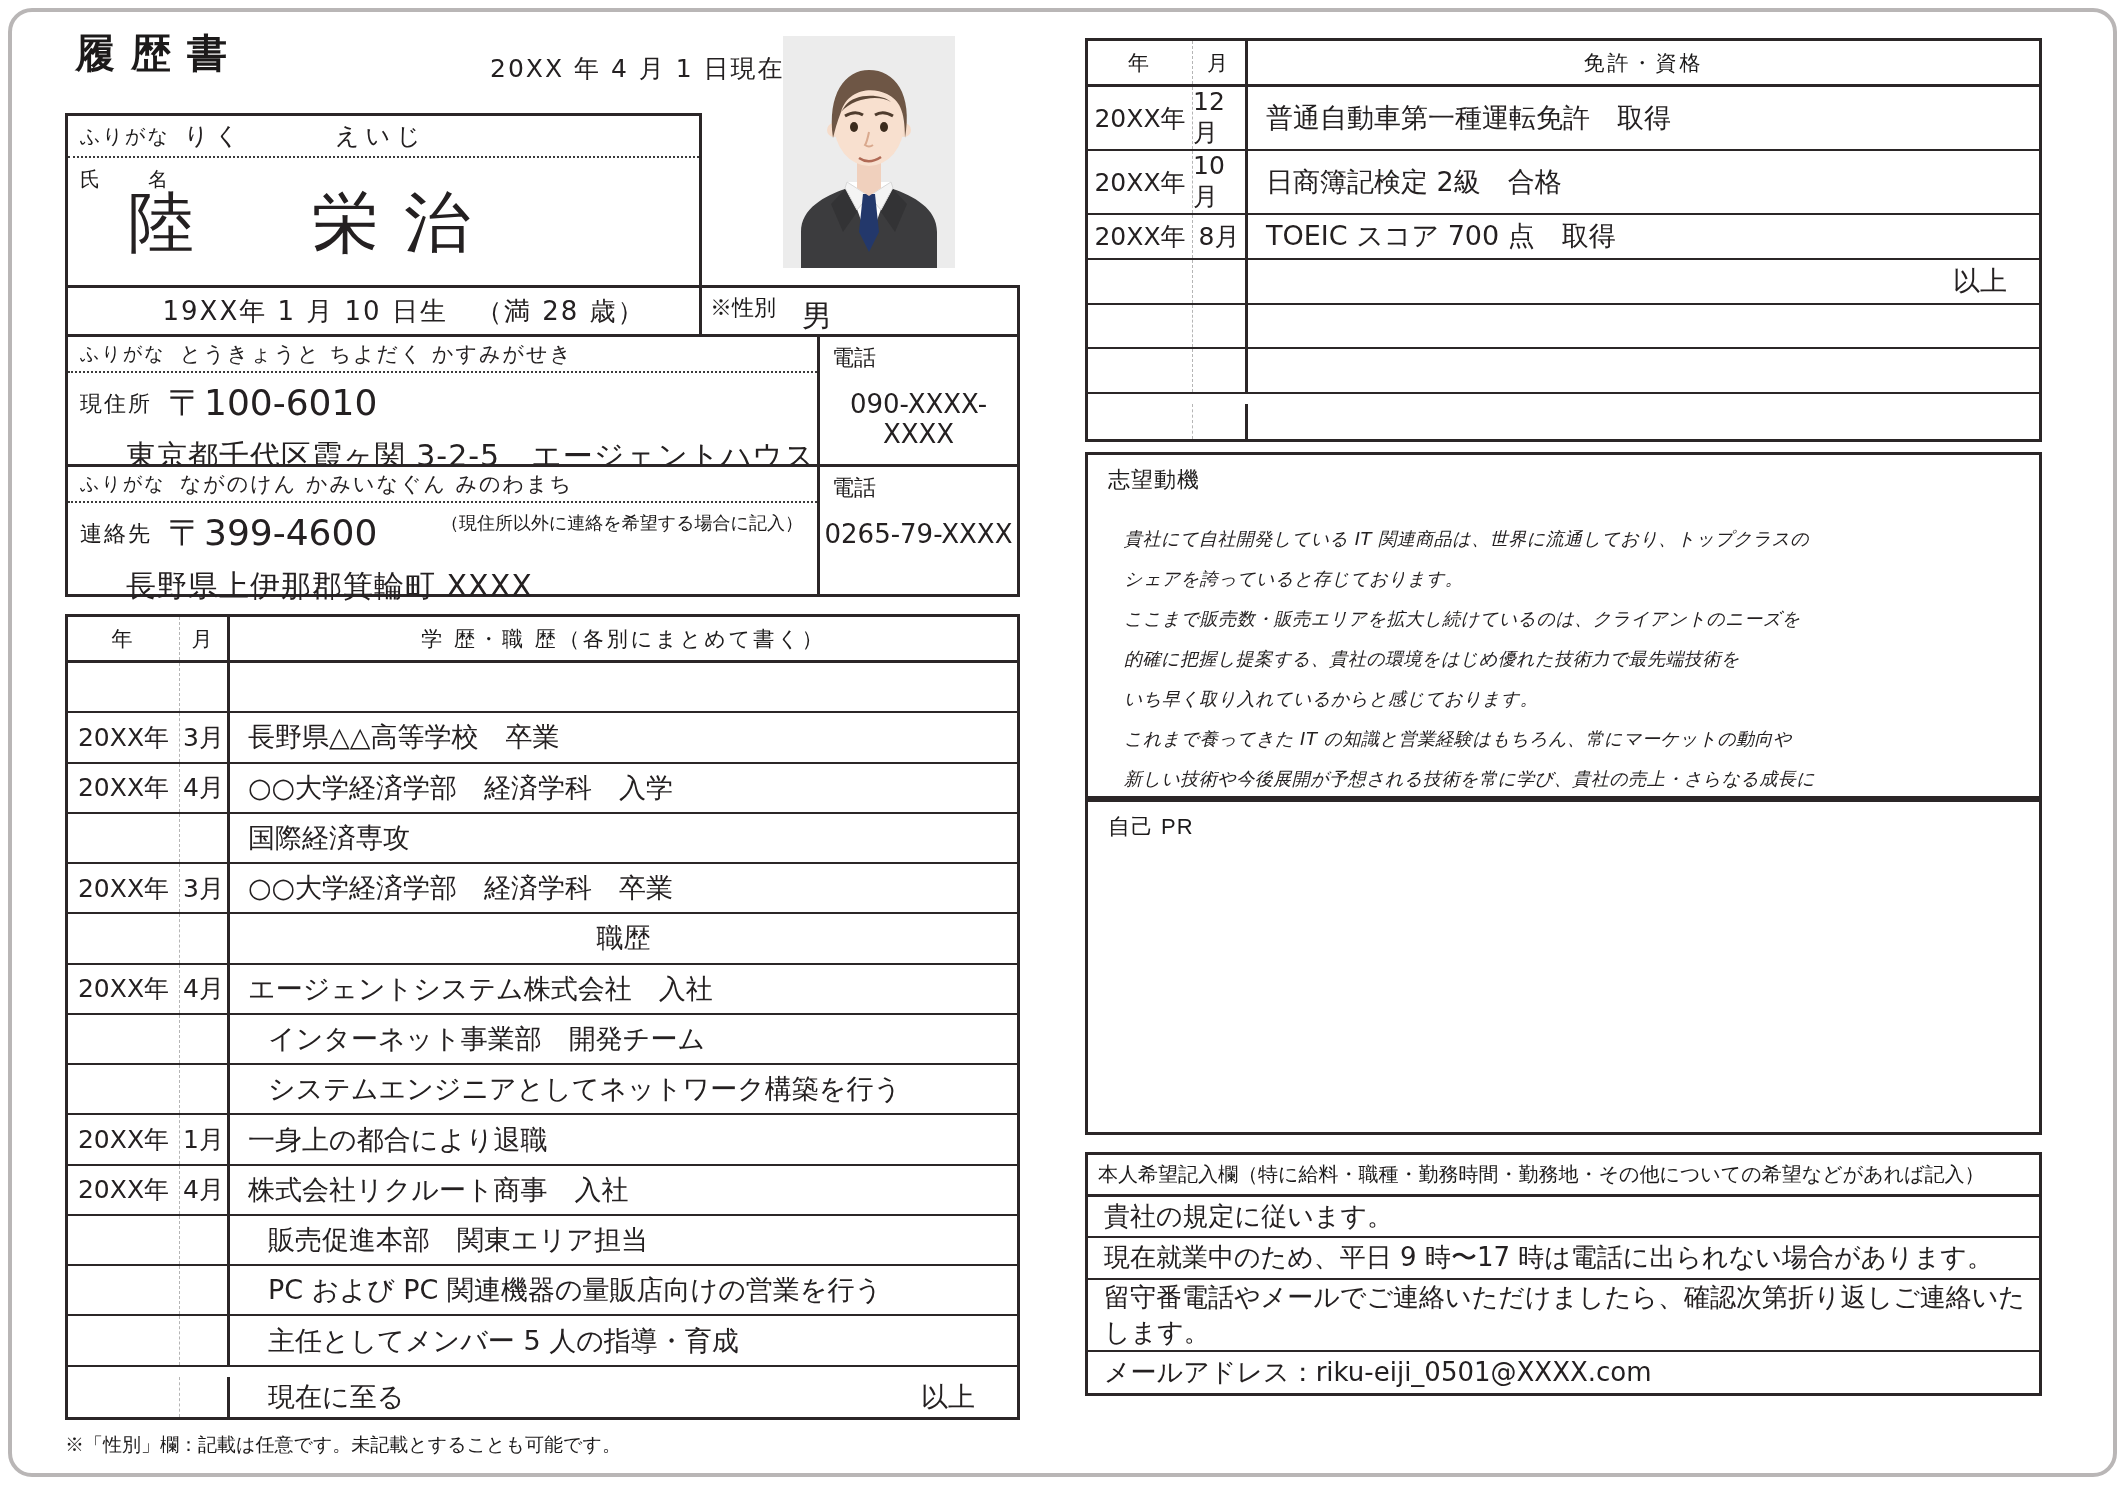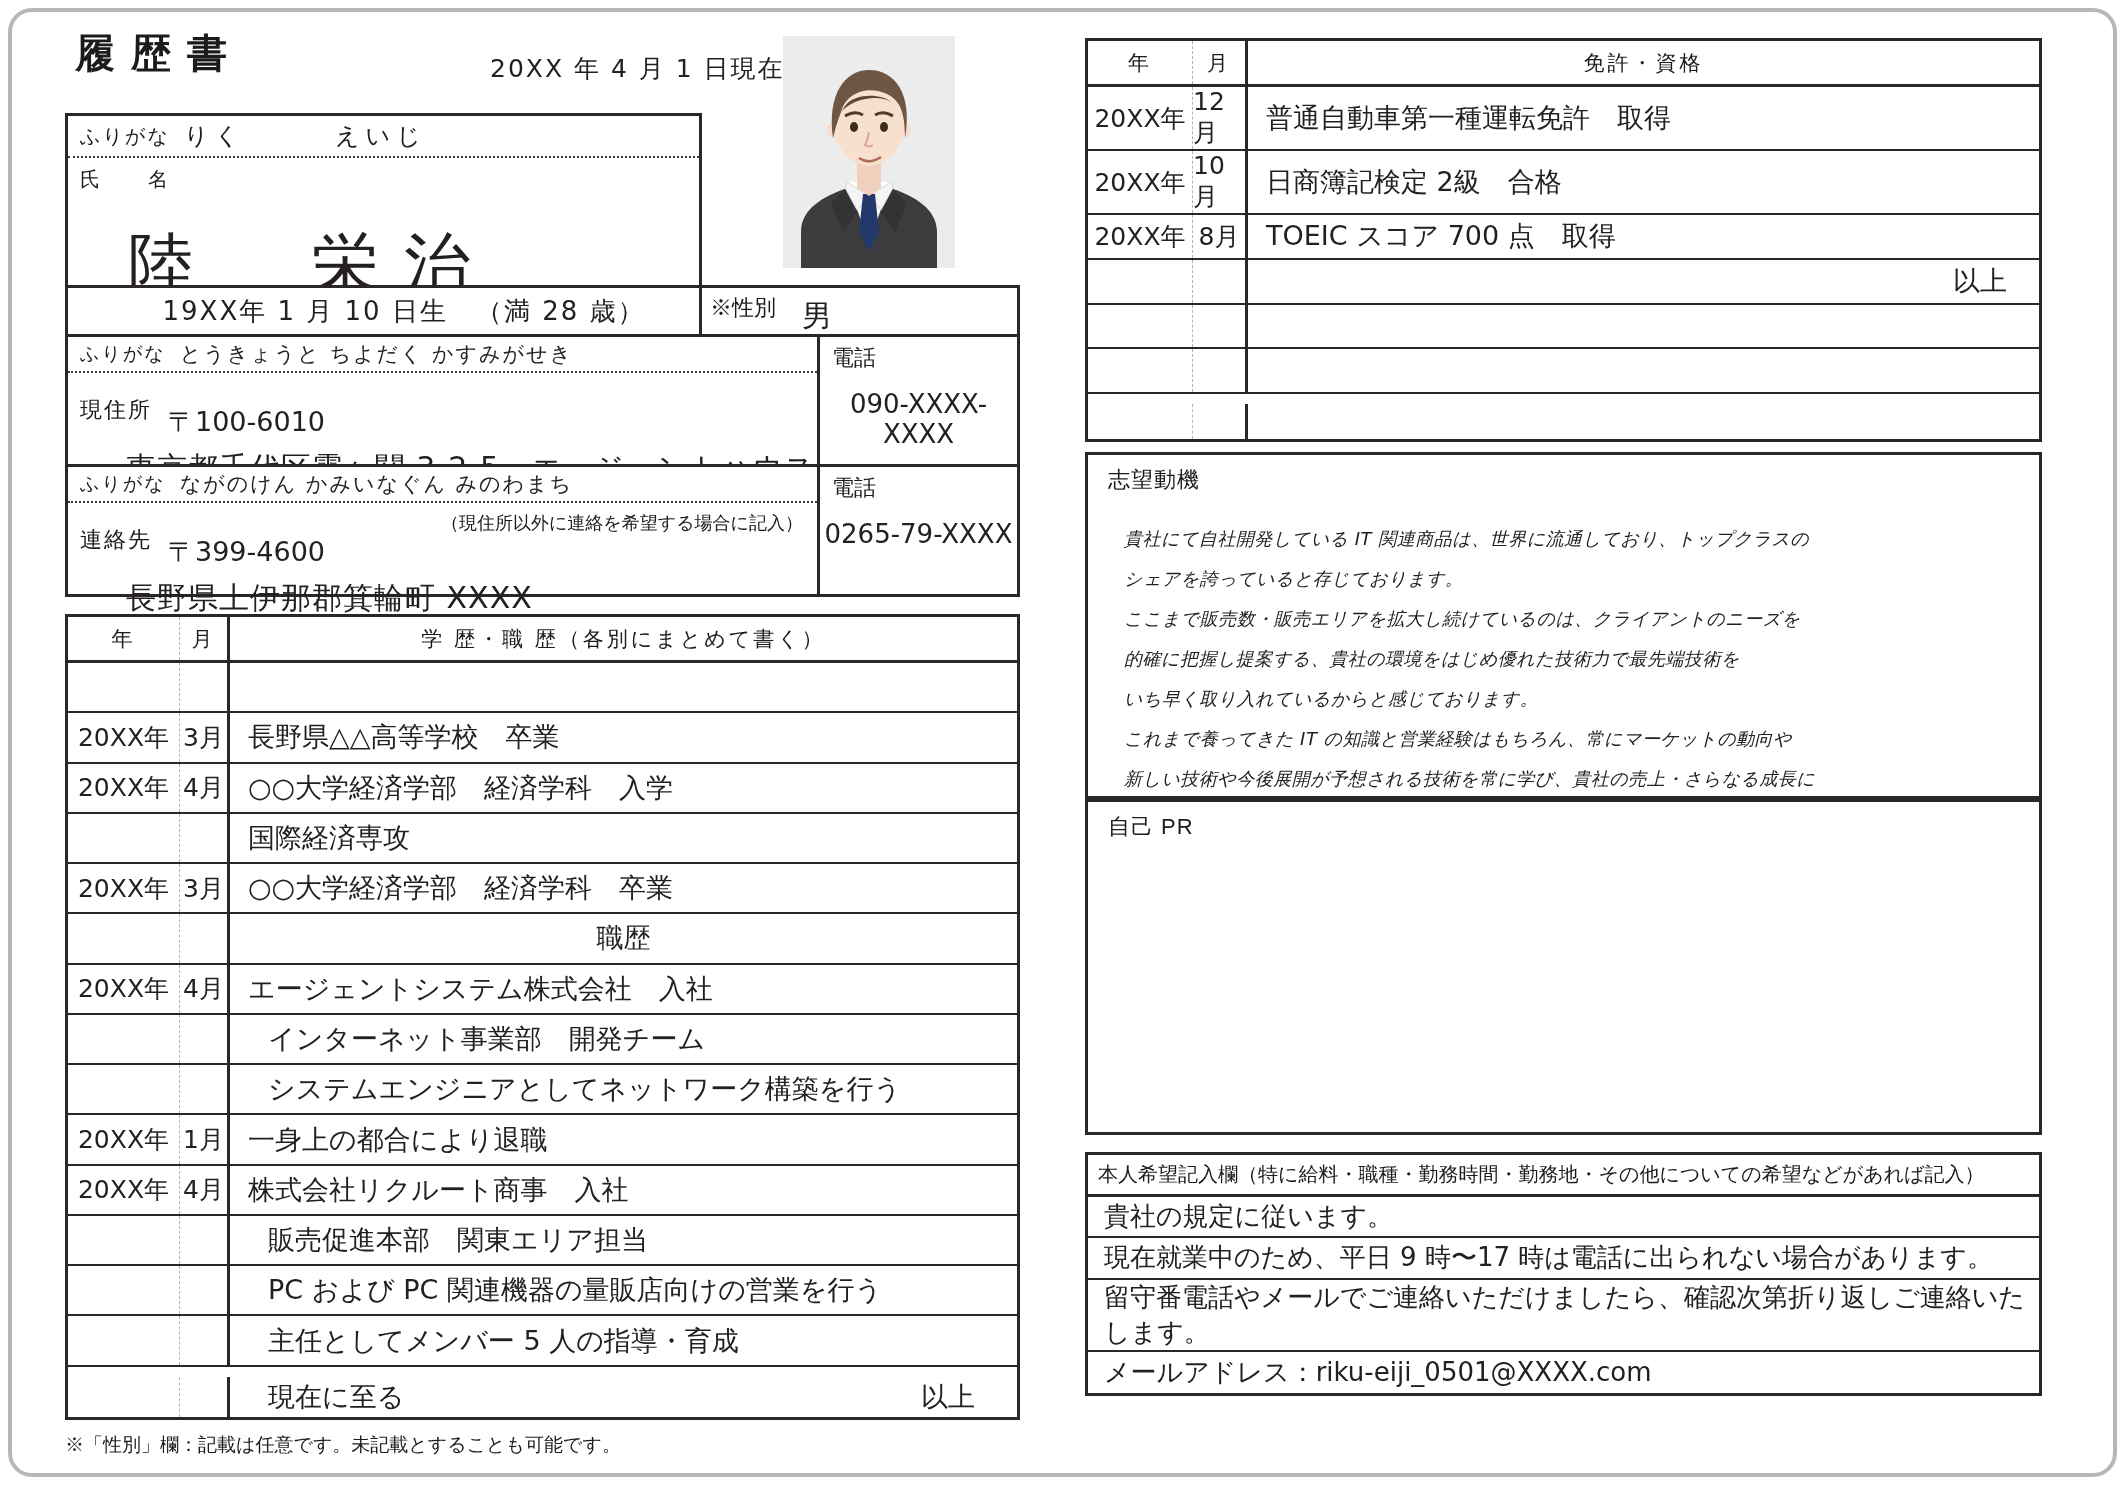--- a/index.html
+++ b/index.html
@@ -14,39 +14,39 @@
   .title{left:75px;top:26px;font-size:40px;font-weight:bold;letter-spacing:16px;}
   .date-note{left:490px;top:52px;font-size:25px;letter-spacing:2px;}
   .photo{left:783px;top:36px;width:172px;height:232px;}
 
   
   .name-box{left:65px;top:113px;width:637px;height:175px;}
   .furirow{display:flex;align-items:center;height:42px;border-bottom:2px dotted #3a3a3a;box-sizing:border-box;}
   .furirow .lbl{font-size:20px;padding:0 14px 0 12px;letter-spacing:2px;text-align:right;}
   .furirow .val{font-size:24px;letter-spacing:6px;}
   .shimei{position:absolute;left:12px;top:50px;font-size:20px;letter-spacing:14px;}
-  .big-name{position:absolute;left:60px;top:62px;font-size:66px;letter-spacing:26px;margin-top:41px;}
+  .big-name{position:absolute;left:60px;top:62px;font-size:66px;letter-spacing:26px;}
 
   
   .birth-row{left:65px;top:285px;width:678px;height:52px;display:flex;align-items:center;justify-content:center;}
   .birth-row .t{font-size:26px;letter-spacing:2px;}
   .gender-box{left:699px;top:285px;width:321px;height:52px;}
   .gender-box .lbl{position:absolute;left:8px;top:5px;font-size:22px;}
   .gender-box .val{position:absolute;left:100px;top:8px;font-size:30px;}
 
   
   .addr{display:flex;}
   .addr .main{flex:1;position:relative;}
   .addr .phone{width:200px;border-left:3px solid #2b2627;box-sizing:border-box;position:relative;}
   .addr .furirow{height:36px;}
   .addr .furirow .lbl{font-size:19px;}
   .addr .furirow .val{font-size:21px;letter-spacing:2px;}
   .addr .postal-line{display:flex;align-items:center;margin:6px 0 0 12px;}
   .addr .postal-line .lbl{font-size:22px;letter-spacing:2px;}
-  .addr .postal-line .val{font-size:27px;margin-left:16px;margin-top:25px;}
+  .addr .postal-line .val{font-size:36px;margin-left:16px;}
   .addr .note{position:absolute;right:14px;top:44px;font-size:18px;}
   .addr .street{font-size:30px;margin:8px 0 0 58px;letter-spacing:1px;}
   .phone .lbl{position:absolute;left:12px;top:6px;font-size:22px;}
   .phone .val{position:absolute;left:0;right:0;top:52px;text-align:center;font-size:26px;}
 
   
   .rtable{display:grid;}
   .trow{display:grid;border-bottom:2px solid #2b2627;box-sizing:border-box;}
   .trow:last-child{border-bottom:none;margin-top:10px;}
   .trow.head{border-bottom:3px solid #2b2627;}

